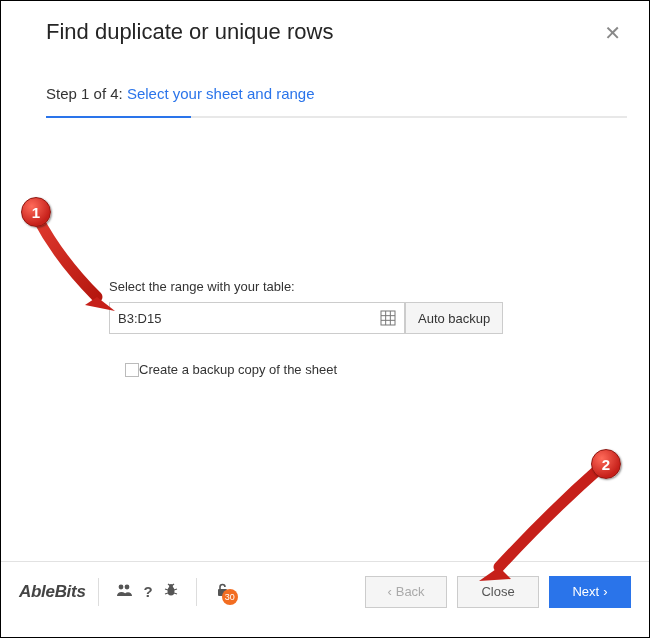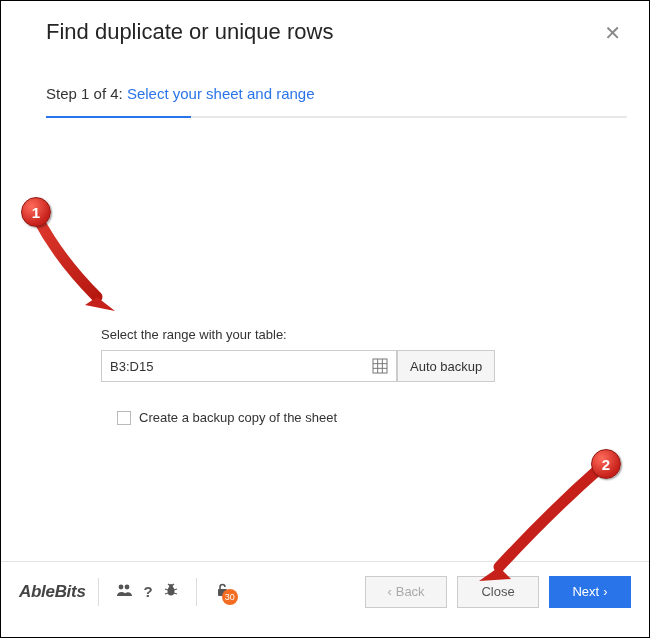--- a/index.html
+++ b/index.html
@@ -55,24 +55,23 @@
   .progress-fill {
     position: absolute;
     left: 0;
     top: 0;
     height: 2px;
     width: 25%;
     background: #2a74ea;
   }
   .content {
     position: absolute;
-    left: 100px;
+    left: 108px;
     top: 278px;
     width: 420px;
-    margin-top: 48px;
   }
   .field-label {
     font-size: 13px;
     color: #333;
     margin-bottom: 8px;
   }
   .range-row {
     display: flex;
     align-items: center;
   }
@@ -104,21 +103,20 @@
     font-size: 13px;
     color: #333;
     background: #f5f5f5;
     border: 1px solid #ccc;
     cursor: pointer;
   }
   .backup-row {
     margin-top: 28px;
     display: flex;
     align-items: center;
-    gap: 8px;
     font-size: 13px;
     color: #333;
     margin-left: 16px;
   }
   .checkbox {
     width: 14px;
     height: 14px;
     border: 1px solid #bbb;
     background: #fff;
   }

